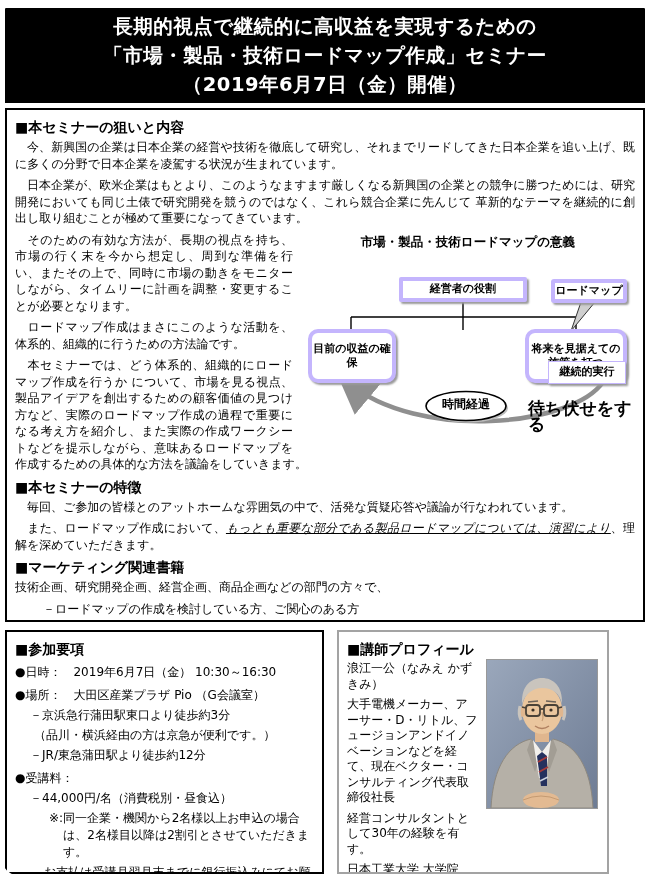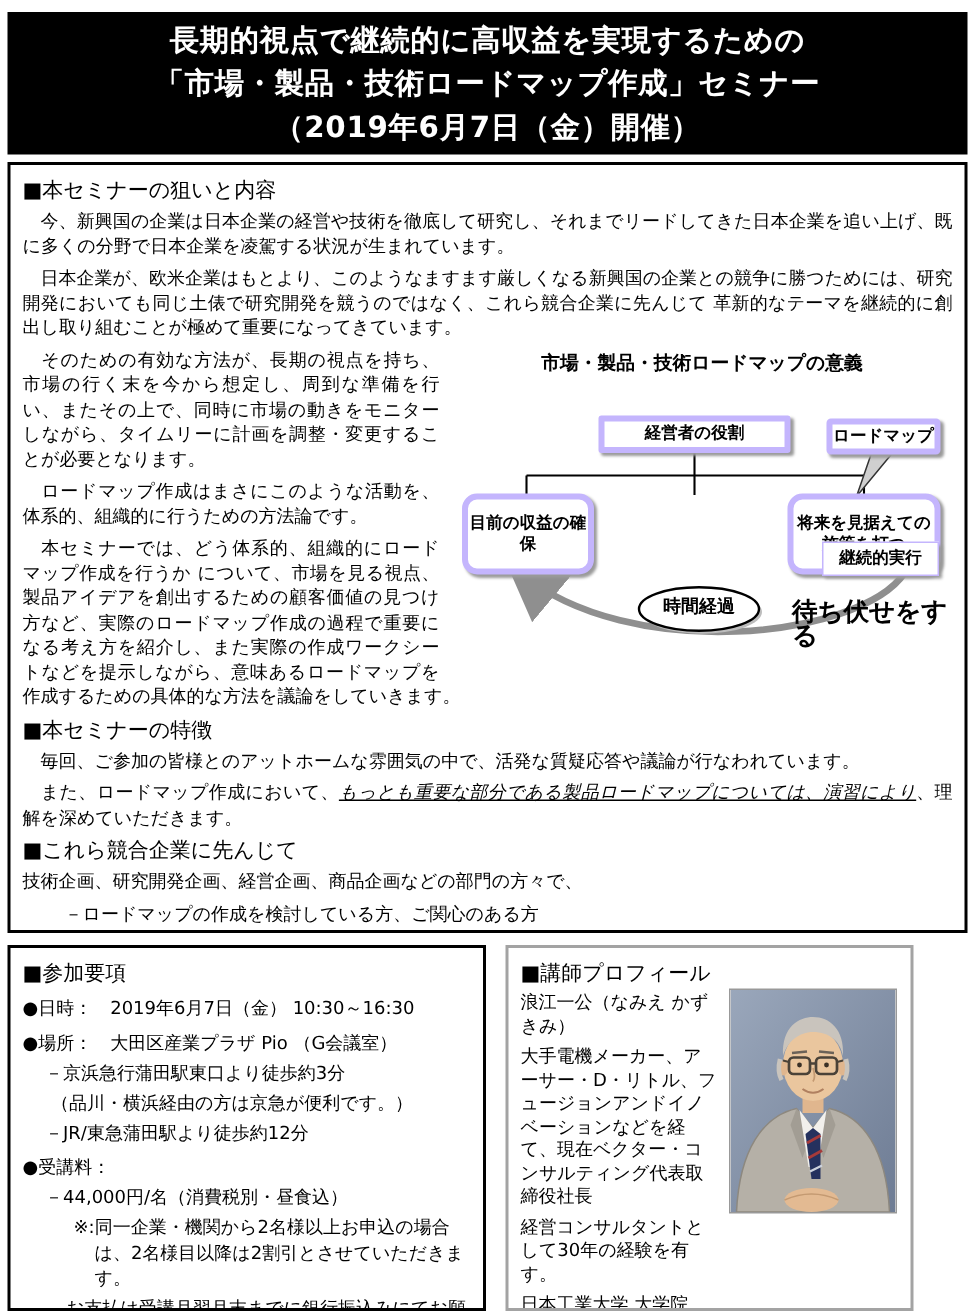--- a/index.html
+++ b/index.html
@@ -2,35 +2,36 @@
 <html><head>
 <meta charset="utf-8">
 <style>
   * { margin:0; padding:0; box-sizing:border-box; }
   html,body { background:#fff; }
   #page {
     position:relative; width:650px; height:877px; margin:0 auto;
     background:#fff; color:#000;
     font-family:"DejaVu Sans","Liberation Sans",sans-serif;
     overflow:hidden;
+    border-radius:23px;
   }
   
   .header {
     position:absolute; left:5px; top:8px; width:640px; height:95px;
     background:#000; color:#fff; text-align:center;
     display:flex; flex-direction:column; justify-content:center;
     font-weight:bold; font-size:19.5px; line-height:29px; letter-spacing:.5px;
   }
   
   .main-box {
     position:absolute; left:5px; top:108px; width:640px; height:514px;
     border:2px solid #000; padding:6px 8px; overflow:hidden;
     font-size:12px; line-height:16.5px;
   }
-  .sec-h { font-size:14px; font-weight:normal; line-height:18px; margin:2px 0 3px 0; }
+  .sec-h { font-size:14px; font-weight:bold; line-height:18px; margin:2px 0 3px 0; }
   .main-box p { margin:0 0 5px 0; text-align:justify; }
   .u { text-decoration:underline;font-style:italic; }
   .bullet-line { margin:4px 0 16px 28px; line-height:17px; }
   
   .diagram {
     float:right; position:relative; width:334px; height:214px;
     margin:0 0 4px 8px; font-weight:bold;
   }
   .diagram .dg-title { position:absolute; top:2px; left:0; width:100%; text-align:center; font-size:12.5px; }
   .dg-svg { position:absolute; left:0; top:0; }
@@ -120,21 +121,21 @@
     </div>
 
     <p>　そのための有効な方法が、長期の視点を持ち、市場の行く末を今から想定し、周到な準備を行い、またその上で、同時に市場の動きをモニターしながら、タイムリーに計画を調整・変更することが必要となります。</p>
     <p>　ロードマップ作成はまさにこのような活動を、体系的、組織的に行うための方法論です。</p>
     <p>　本セミナーでは、どう体系的、組織的にロードマップ作成を行うか について、市場を見る視点、製品アイデアを創出するための顧客価値の見つけ方など、実際のロードマップ作成の過程で重要になる考え方を紹介し、また実際の作成ワークシートなどを提示しながら、意味あるロードマップを作成するための具体的な方法を議論をしていきます。</p>
 
     <div class="sec-h">■本セミナーの特徴</div>
     <p>　毎回、ご参加の皆様とのアットホームな雰囲気の中で、活発な質疑応答や議論が行なわれています。</p>
     <p><span>　また、ロードマップ作成において、</span><span class="u">もっとも重要な部分である製品ロードマップについては、演習により</span><span>、理解を深めていただきます。</span></p>
 
-    <div class="sec-h">■これら競合企業に先んじて</div>
+    <div class="sec-h">■マーケティング関連書籍</div>
     <p>技術企画、研究開発企画、経営企画、商品企画などの部門の方々で、</p>
     <div class="bullet-line">－ロードマップの作成を検討している方、ご関心のある方</div>
     <div class="bullet-line">－毎年のロードマップの作成を改善したいとお考えの方</div>
 
   </div>
 
   <div class="req-box">
     <div class="sec-h">■参加要項</div>
     <div class="req-line">●日時：　2019年6月7日（金） 10:30～16:30</div>
     <div class="req-line">●場所：　大田区産業プラザ Pio （G会議室）</div>

